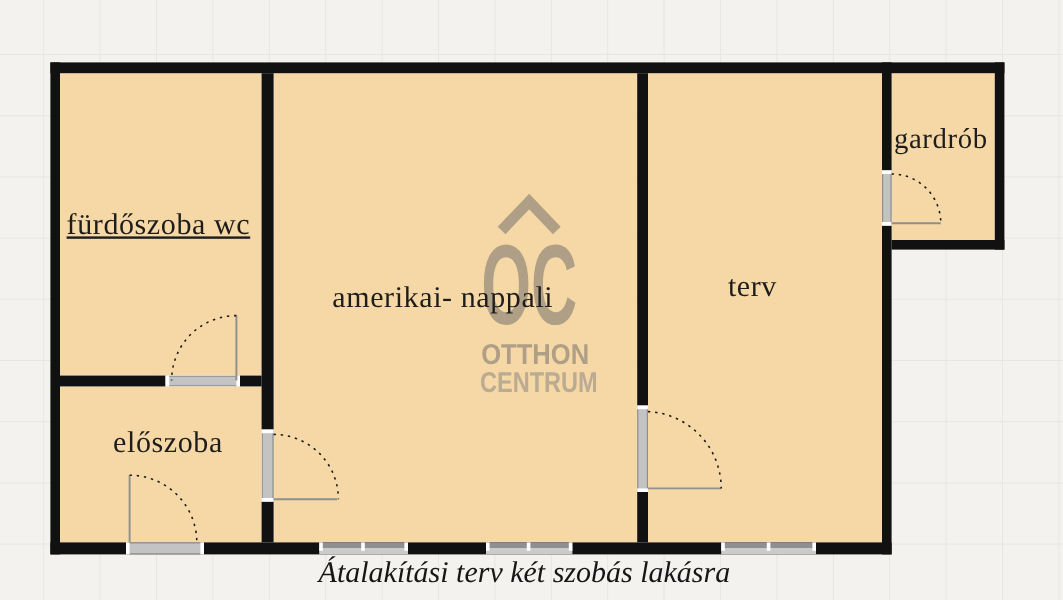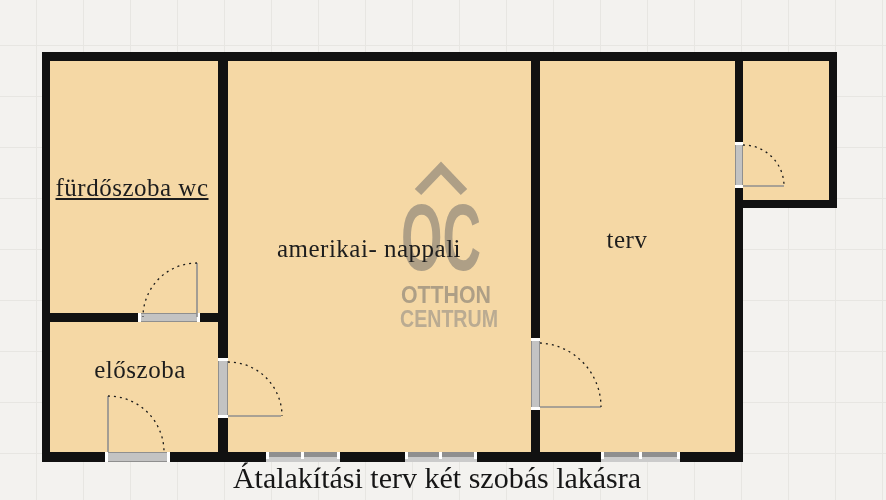--- a/index.html
+++ b/index.html
@@ -30,22 +30,23 @@
   .tick.l{left:0;}
   .tick.m{left:50%;margin-left:-2px;}
   .tick.r{right:0;}
   .room-label{
     position:absolute;transform:translate(-50%,-50%);
     font-family:"Liberation Serif", serif;font-size:25px;color:#1d1d1d;
     white-space:nowrap;letter-spacing:0.5px;
   }
   .caption{
     position:absolute;left:437px;top:478px;transform:translate(-50%,-50%);
-    font-family:"Liberation Serif", serif;font-size:30px;color:#161616;
+    font-family:"Liberation Serif", serif;font-size:25px;color:#161616;
     white-space:nowrap;
+    font-style:italic;
   }
   svg.layer{position:absolute;left:0;top:0;}
   .wm-text{font-family:"Liberation Sans", sans-serif;font-weight:700;}
 </style>
 </head>
 <body>
 
 <div class="stage">
 
   <div class="floor" style="left:50px;top:61px;width:168px;height:252px;"></div>
@@ -122,16 +123,17 @@
         <path d="M743,186 H784" stroke="#8f8f8f" stroke-width="1.6"></path>
         <path d="M743,145 A41,41 0 0 1 784,186" stroke="#1a1a1a" stroke-width="1.3" stroke-dasharray="2 4"></path>
       </g>
     </g>
   </svg>
 
   <div class="room-label" style="left:132px;top:188px;text-decoration:underline;">fürdőszoba wc</div>
   <div class="room-label" style="left:140px;top:370px;text-align:right;">előszoba</div>
   <div class="room-label" style="left:369px;top:249px;">amerikai- nappali</div>
   <div class="room-label" style="left:627px;top:240px;">terv</div>
+  <div class="room-label" style="left:784px;top:117px;font-size:24px;">gardrób</div>
 
   <div class="caption">Átalakítási terv két szobás lakásra</div>
 
 </div>
 
 </body></html>

